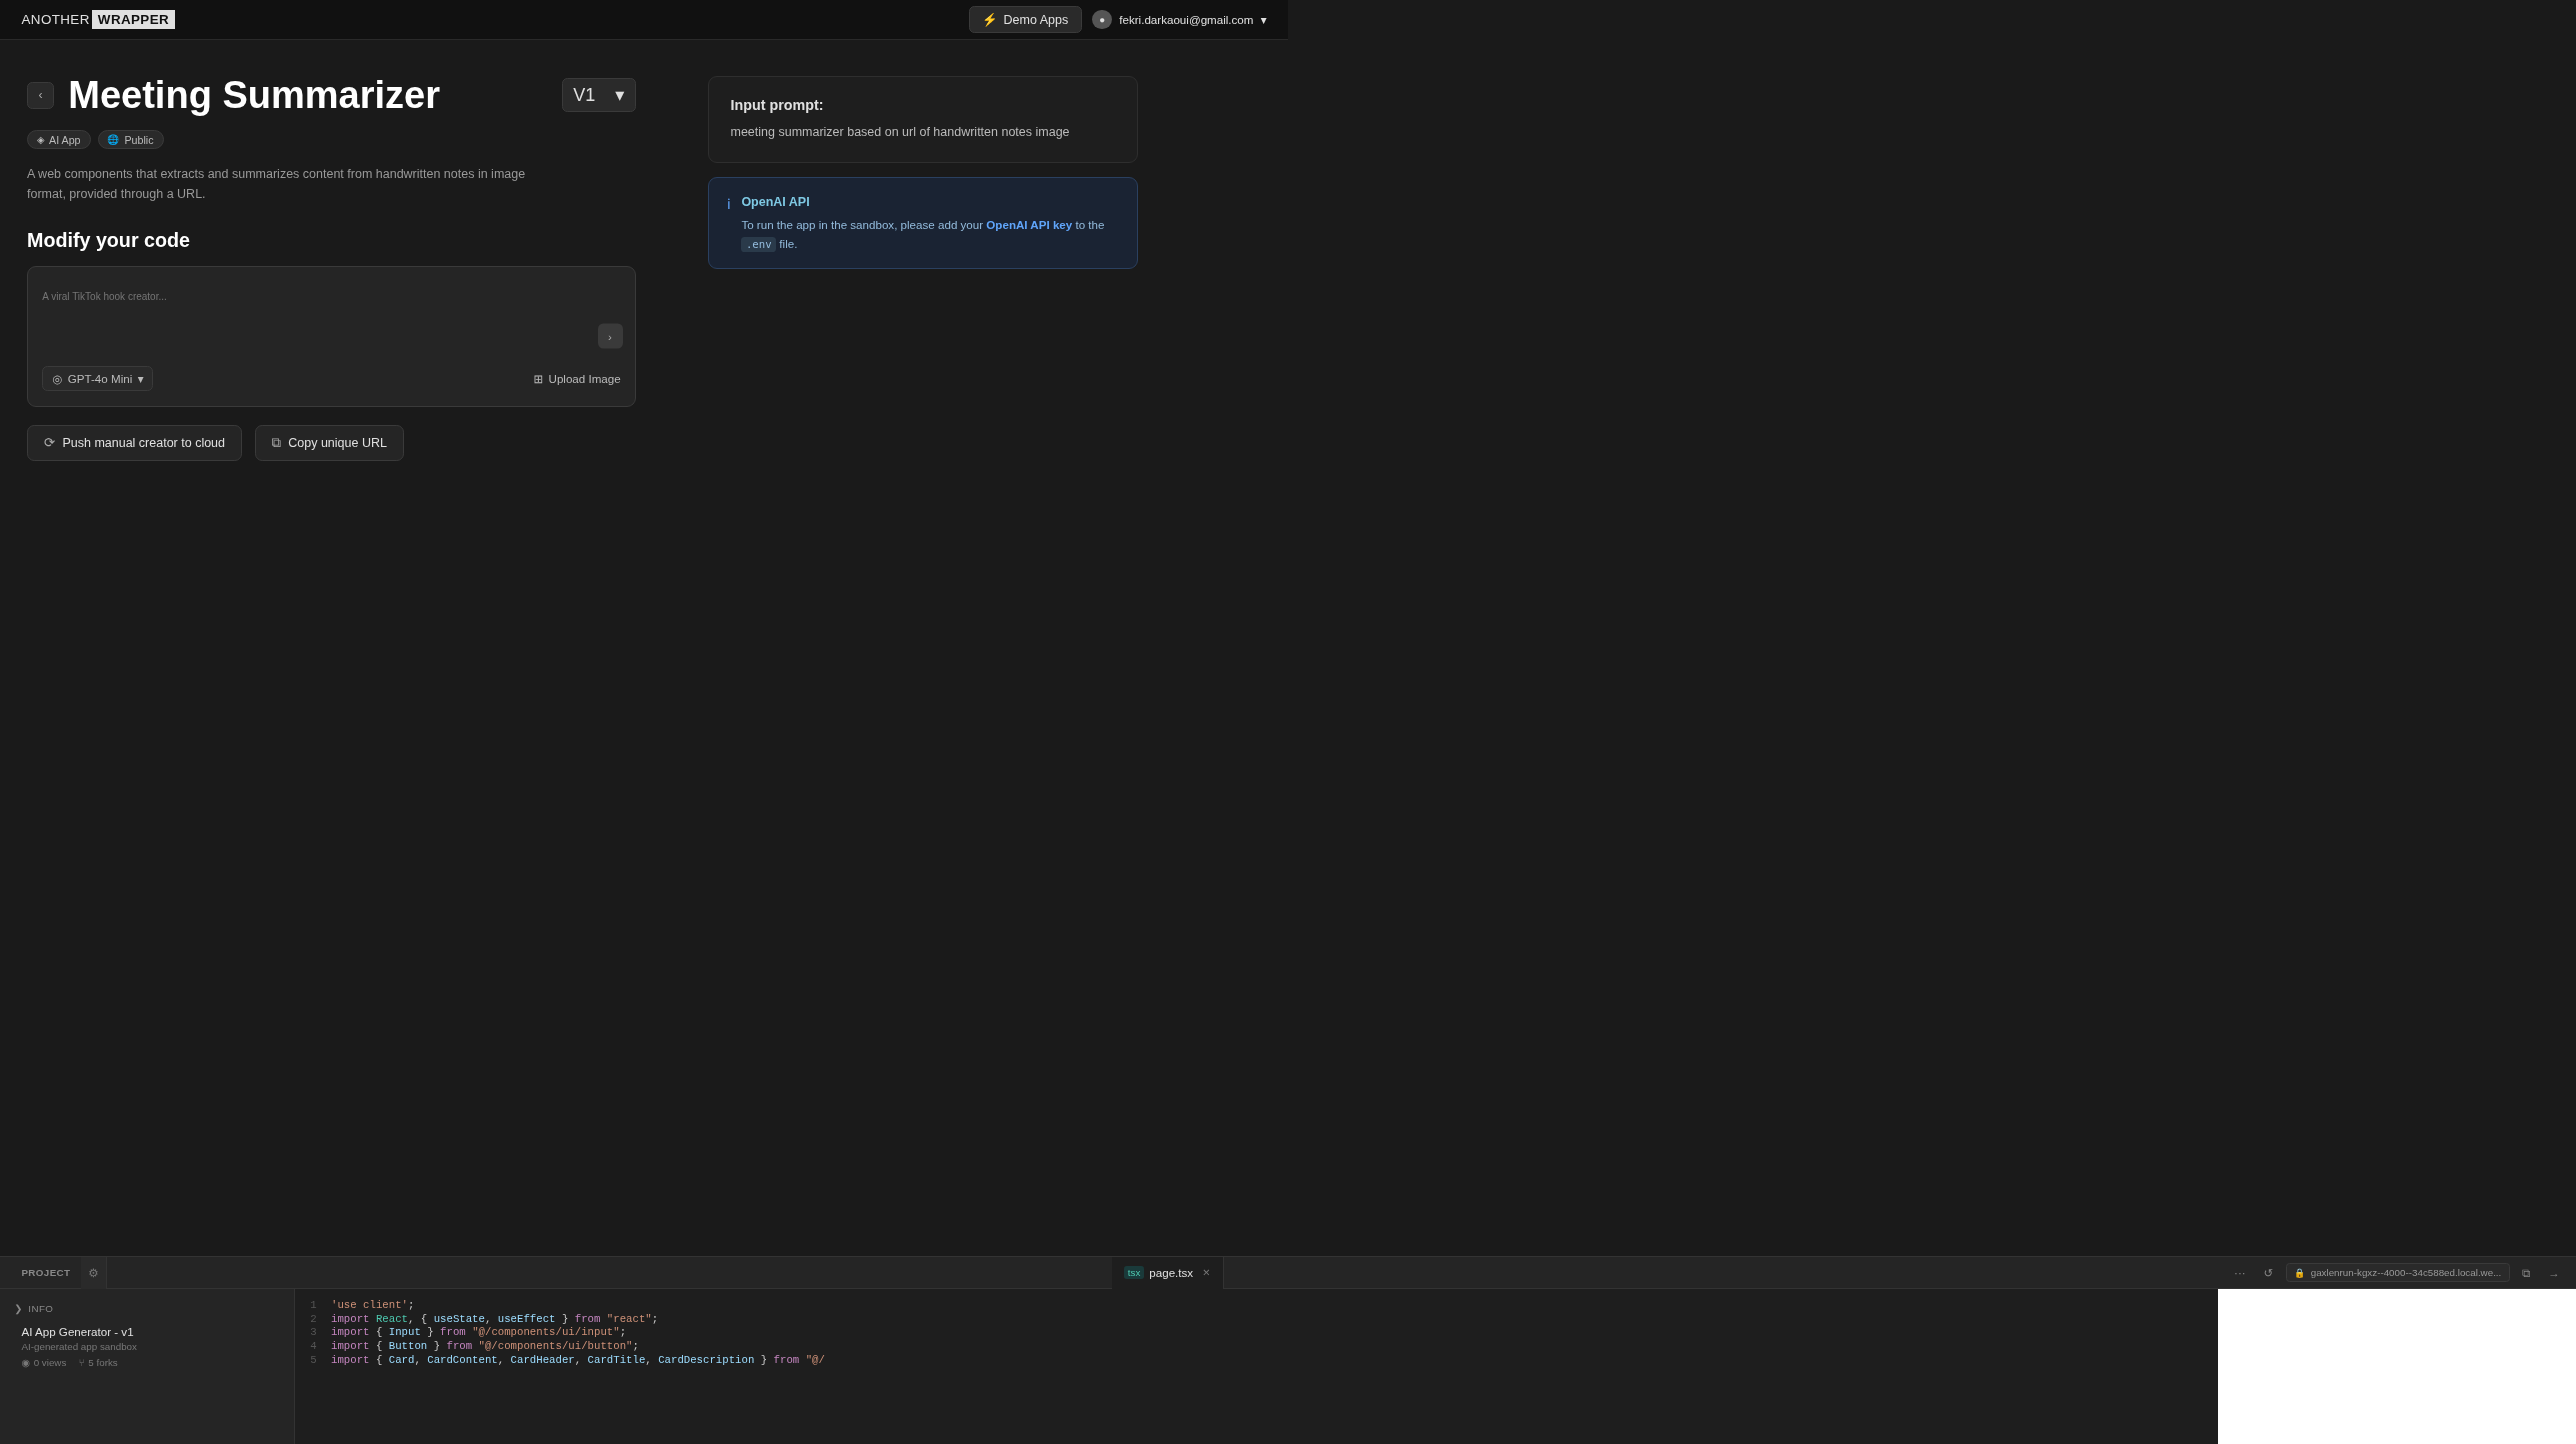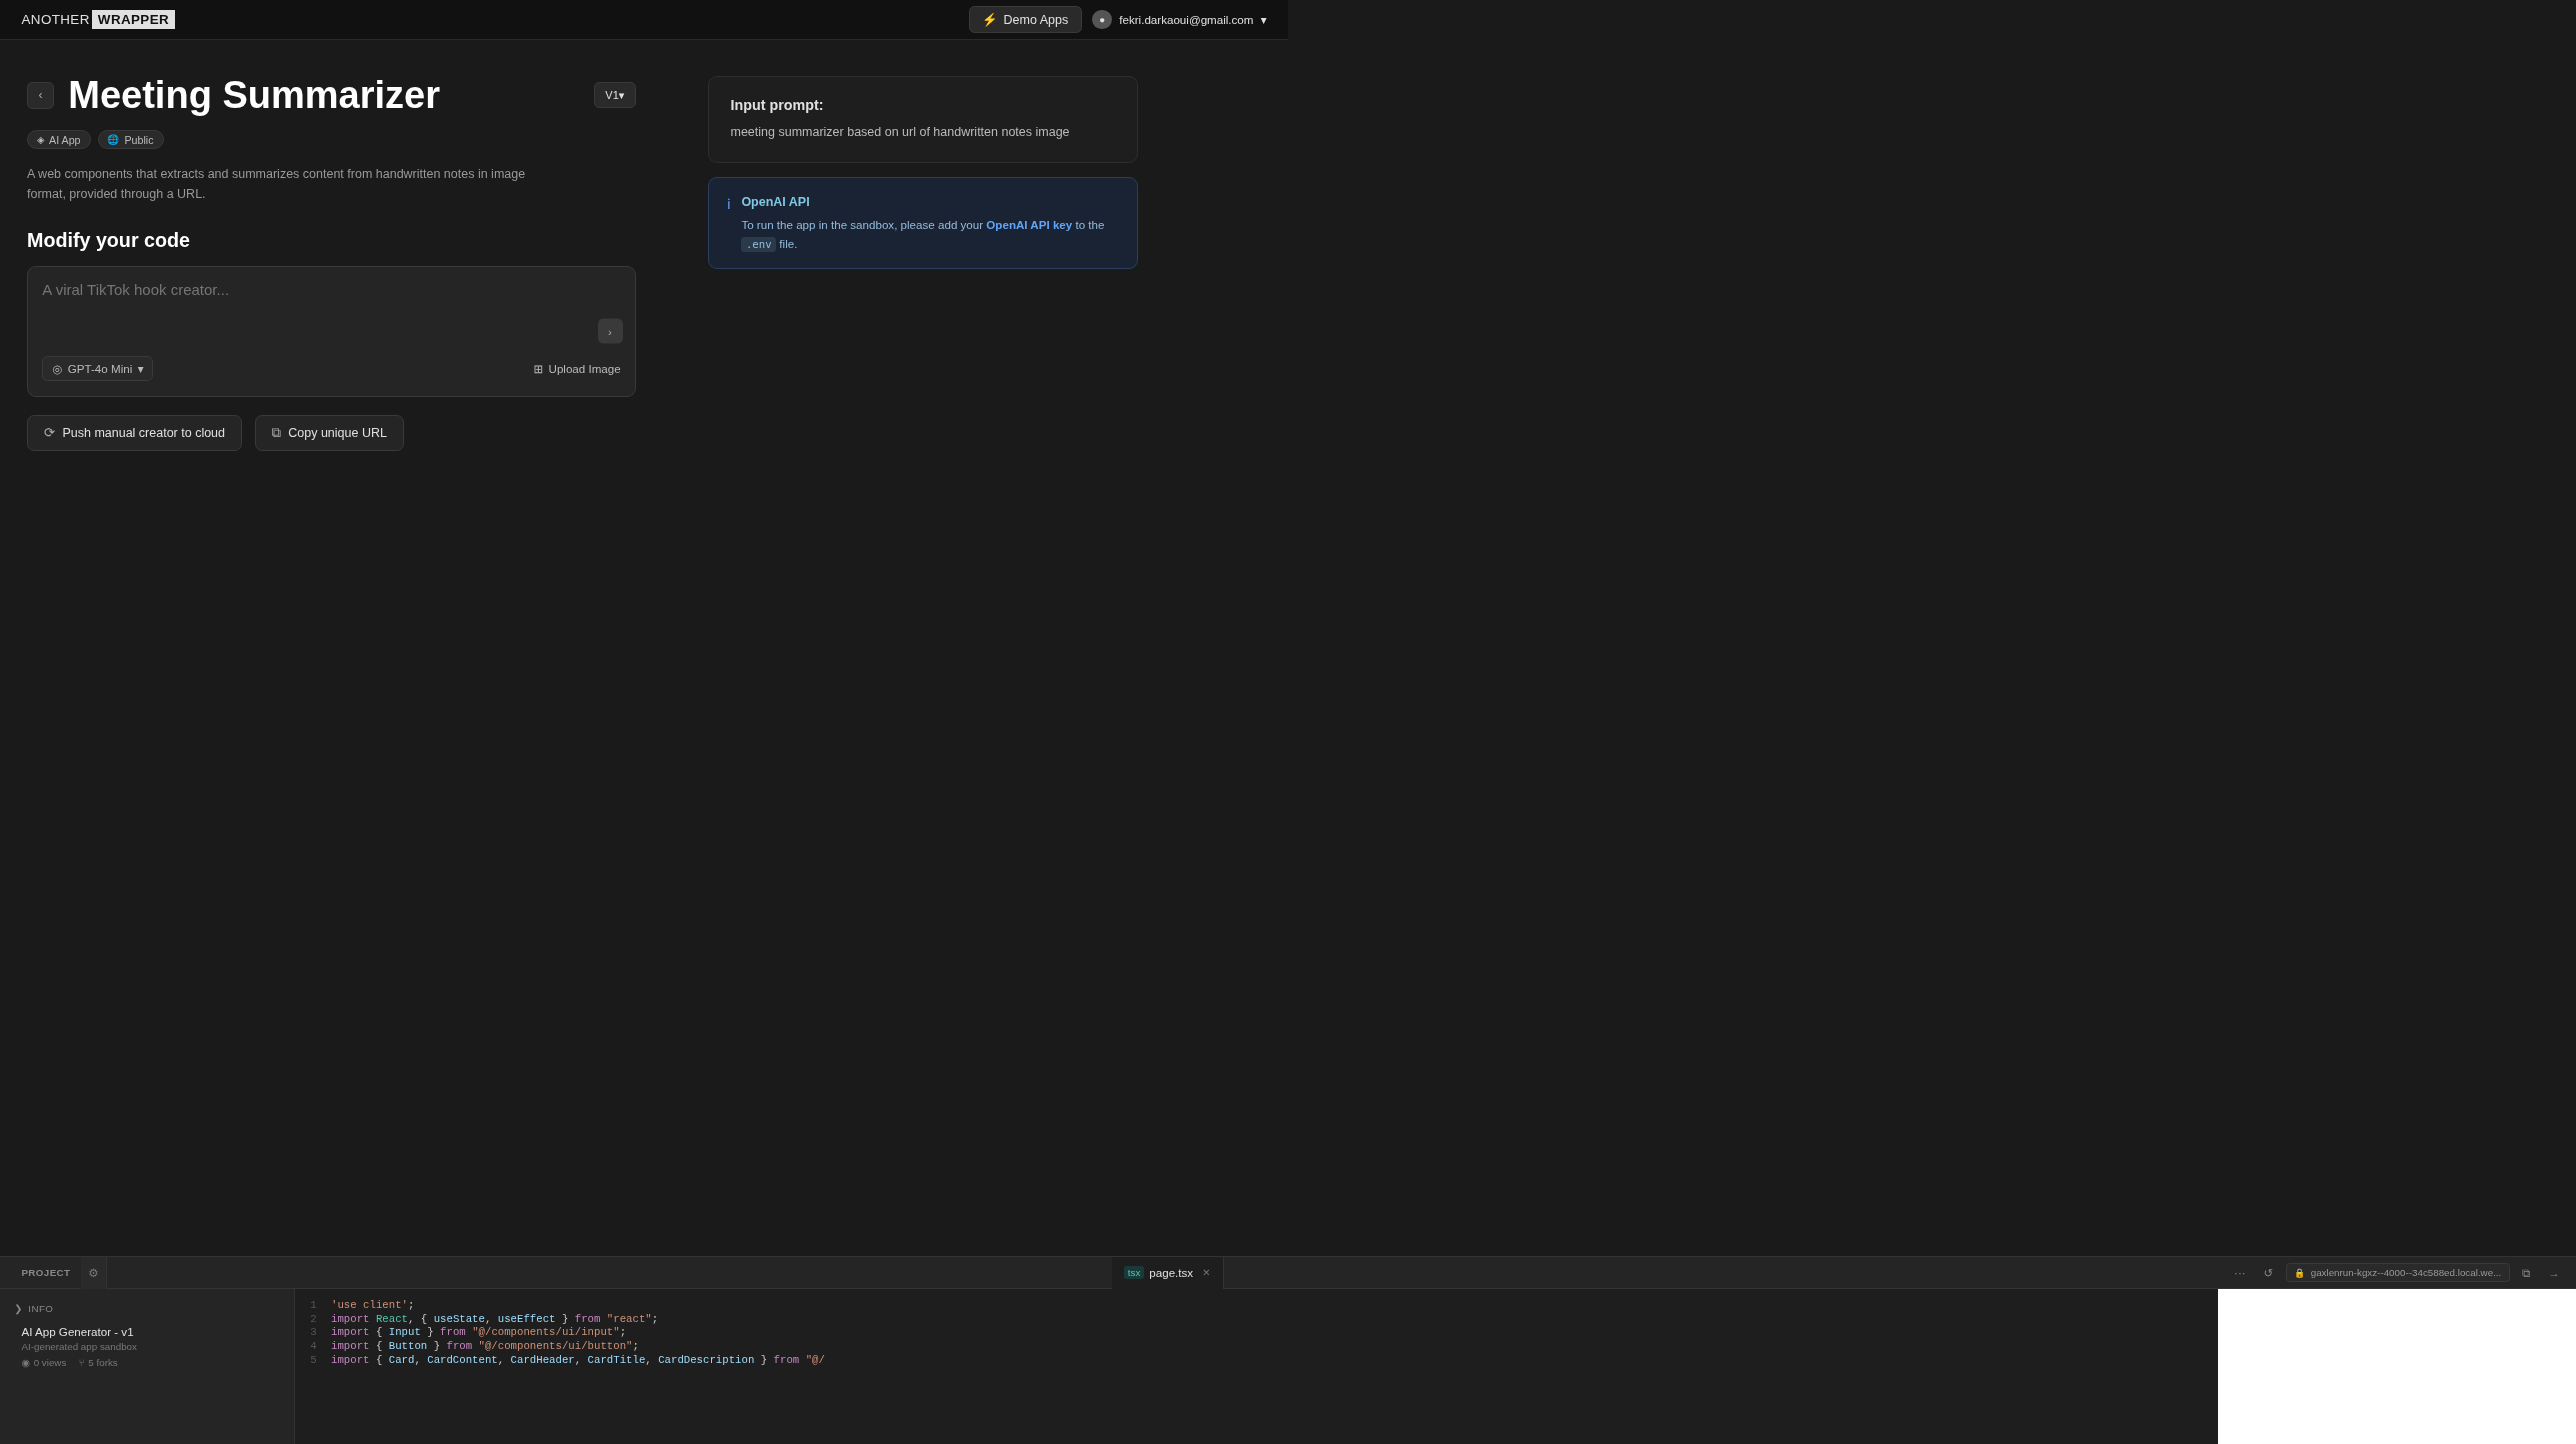--- a/index.html
+++ b/index.html
@@ -113,28 +113,28 @@
       flex-shrink: 0;
     }
     .page-title {
       font-size: 38px;
       font-weight: 700;
       color: #ffffff;
       line-height: 1;
     }
     .version-btn {
       display: flex;
-      align-items: flex-start;
-      gap: 0;
+      align-items: center;
+      gap: 20px;
       background: #2a2a2a;
       border: 0.9px solid #3a3a3a;
       border-radius: 5.4px;
       padding: 5.4px 10.7px;
       color: #e0e0e0;
-      font-size: 11px;
+      font-size: 18px;
       cursor: pointer;
       margin-left: auto;
     }
 
     .tags {
       display: flex;
       gap: 7.2px;
       margin-bottom: 14.3px;
     }
     .tag {
@@ -174,24 +174,25 @@
       padding: 14.3px;
       margin-bottom: 18px;
       position: relative;
     }
     .code-textarea {
       width: 100%;
       background: transparent;
       border: none;
       outline: none;
       color: #888;
-      font-size: 15px;
+      font-size: 10px;
       resize: none;
       height: 63px;
       font-family: inherit;
+      margin-top: 10px;
     }
     .code-input-footer {
       display: flex;
       align-items: center;
       justify-content: space-between;
       margin-top: 9px;
     }
     .model-selector {
       display: flex;
       align-items: center;

